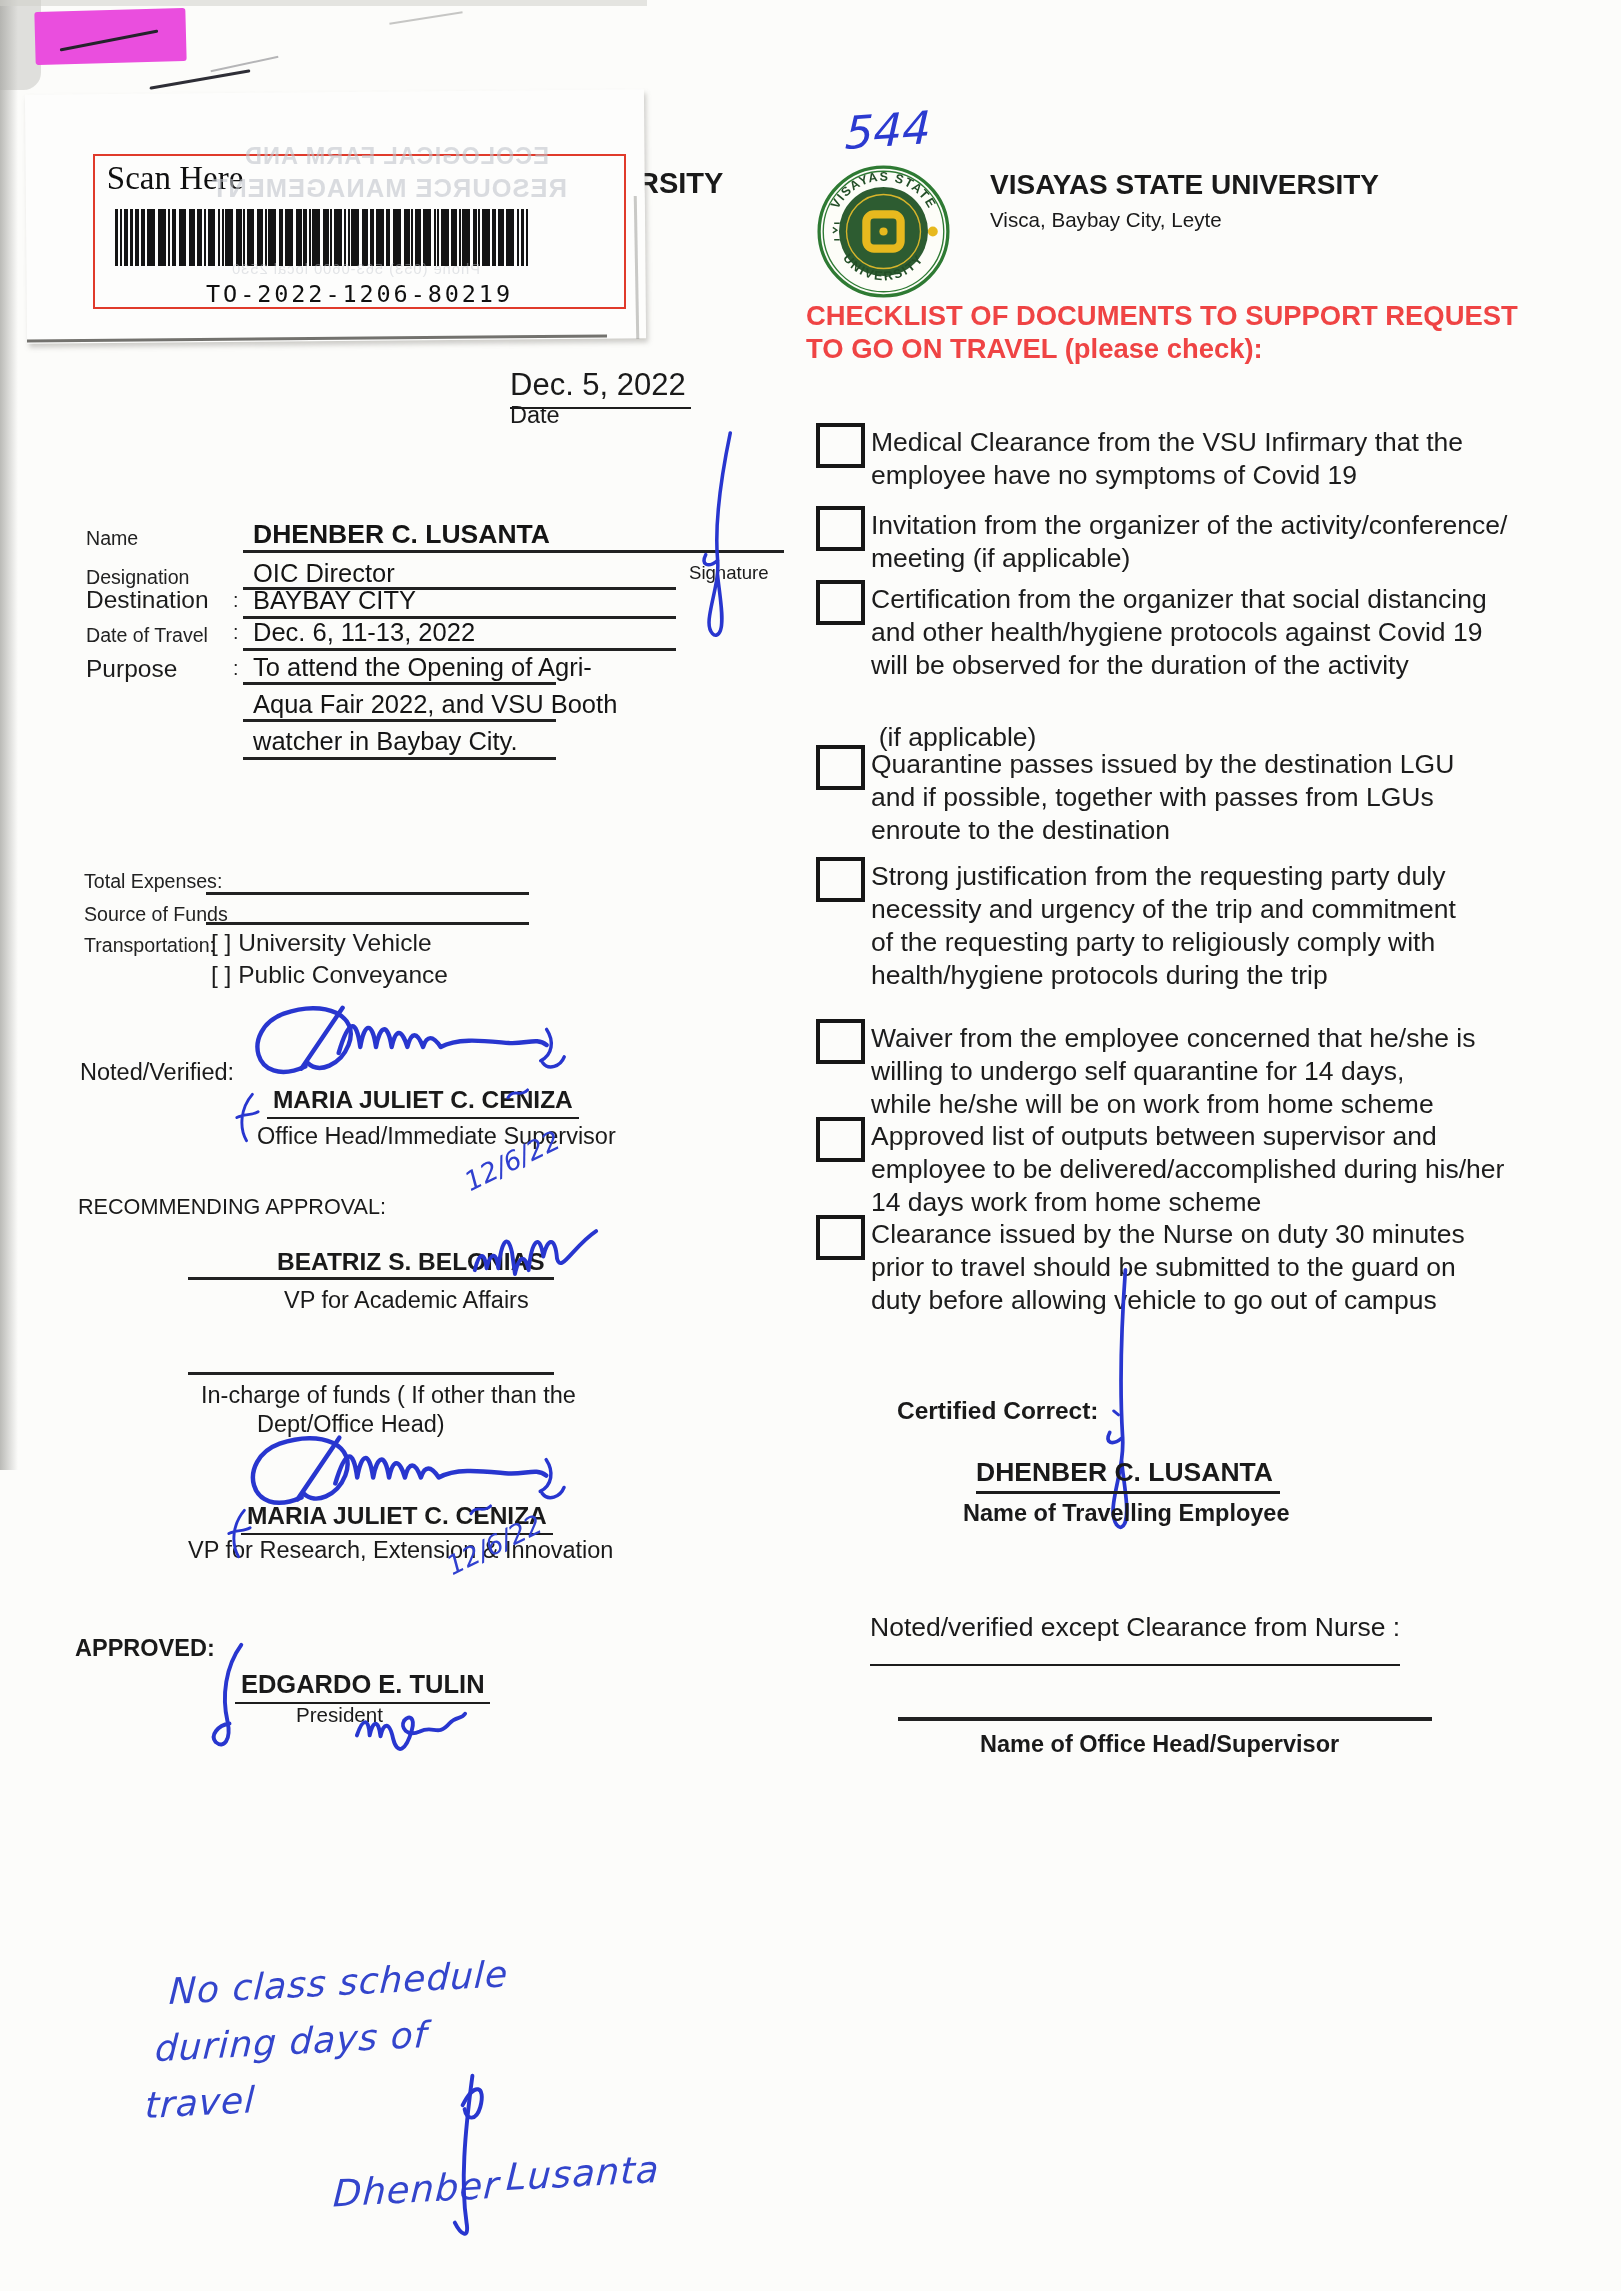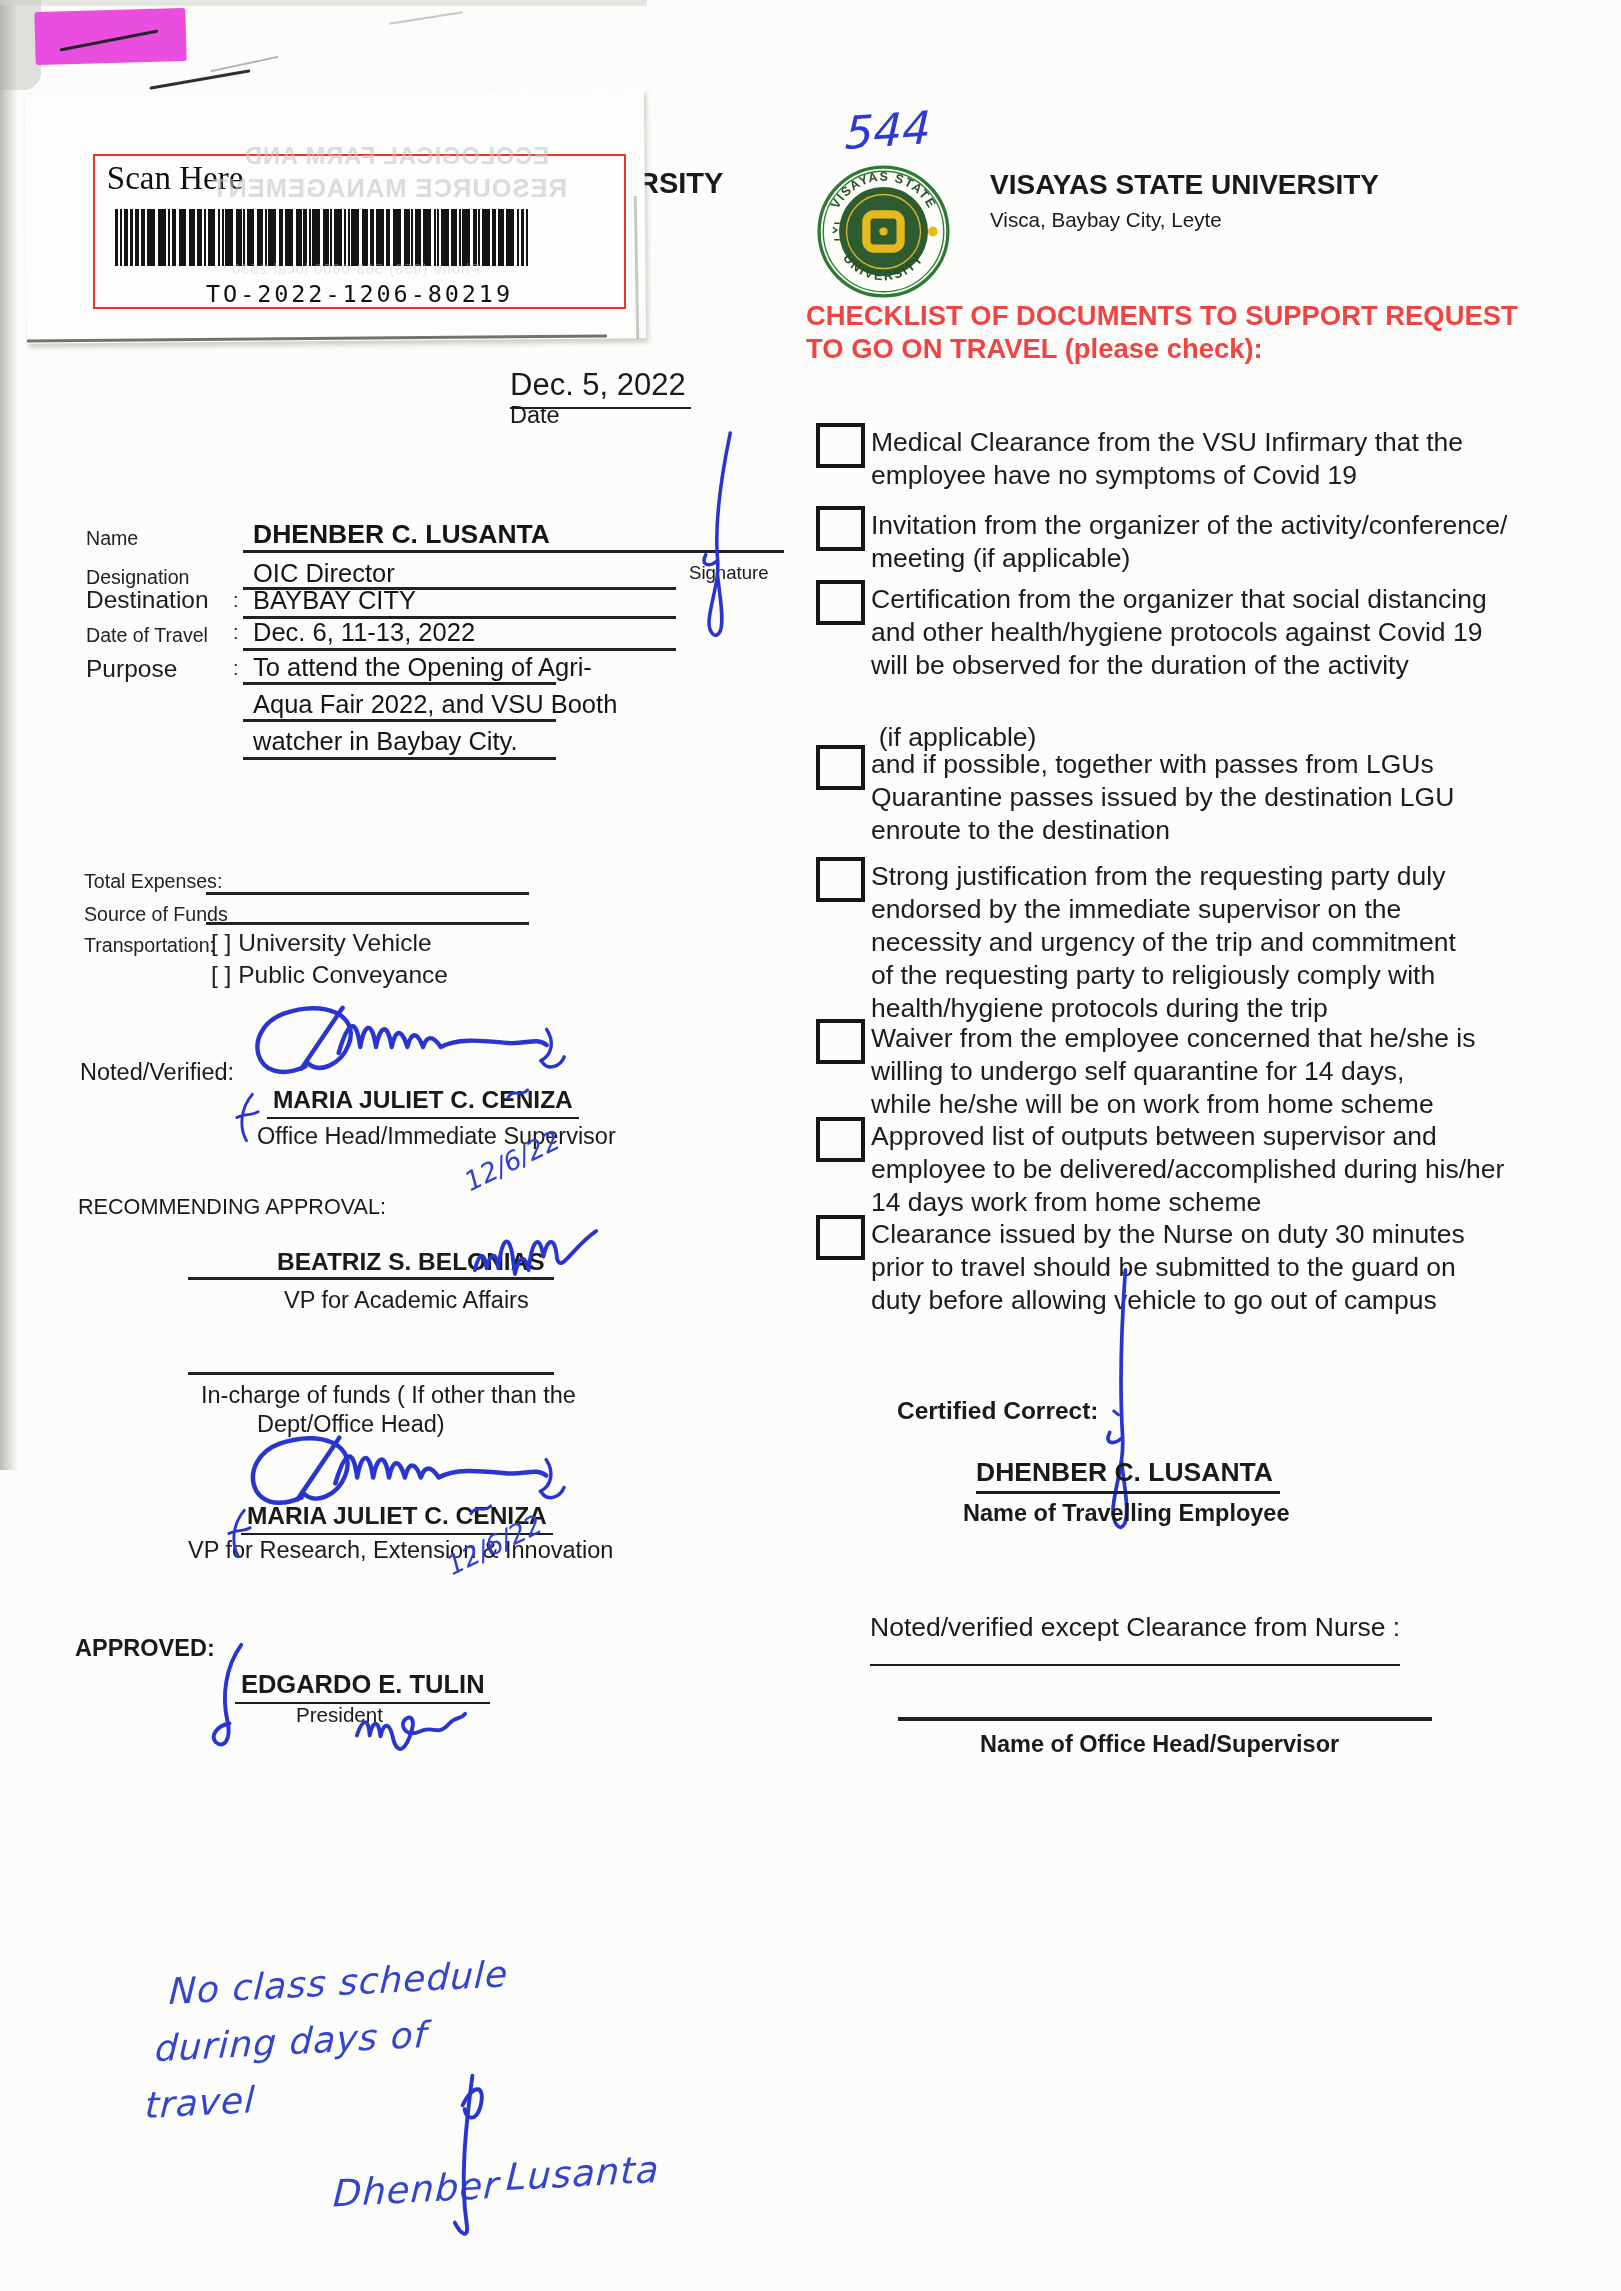--- a/index.html
+++ b/index.html
@@ -130,30 +130,29 @@
     <div class="ck-lines">
       <div>Certification from the organizer that social distancing</div>
       <div>and other health/hygiene protocols against Covid 19</div>
       <div>will be observed for the duration of the activity</div>
       <div class="ck-suffix">(if applicable)</div>
     </div>
   </div>
   <div class="ck-item" style="top:745px">
     <span class="ck-box"></span>
     <div class="ck-lines">
+      <div>Quarantine passes issued by the destination LGU</div>
       <div>and if possible, together with passes from LGUs</div>
-      <div>Quarantine passes issued by the destination LGU</div>
       <div>enroute to the destination</div>
     </div>
   </div>
   <div class="ck-item" style="top:857px">
     <span class="ck-box"></span>
     <div class="ck-lines">
       <div>Strong justification from the requesting party duly</div>
-      <div>endorsed by the immediate supervisor on the</div>
       <div>necessity and urgency of the trip and commitment</div>
       <div>of the requesting party to religiously comply with</div>
       <div>health/hygiene protocols during the trip</div>
     </div>
   </div>
   <div class="ck-item" style="top:1019px">
     <span class="ck-box"></span>
     <div class="ck-lines">
       <div>Waiver from the employee concerned that he/she is</div>
       <div>willing to undergo self quarantine for 14 days,</div>

